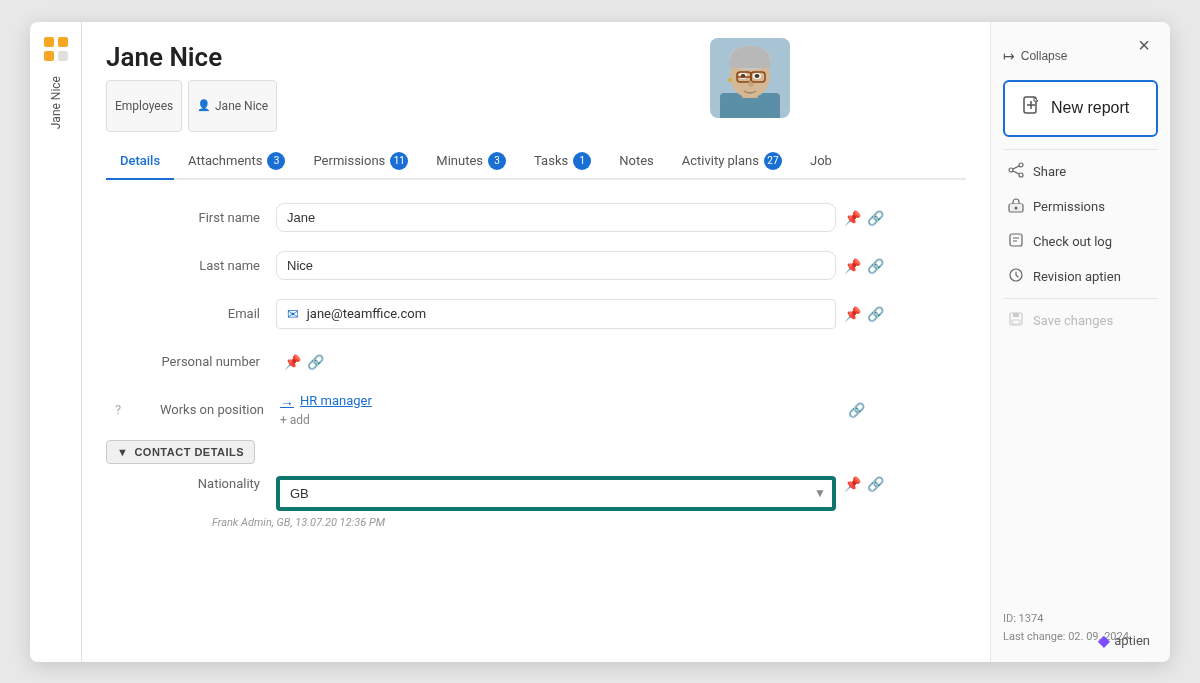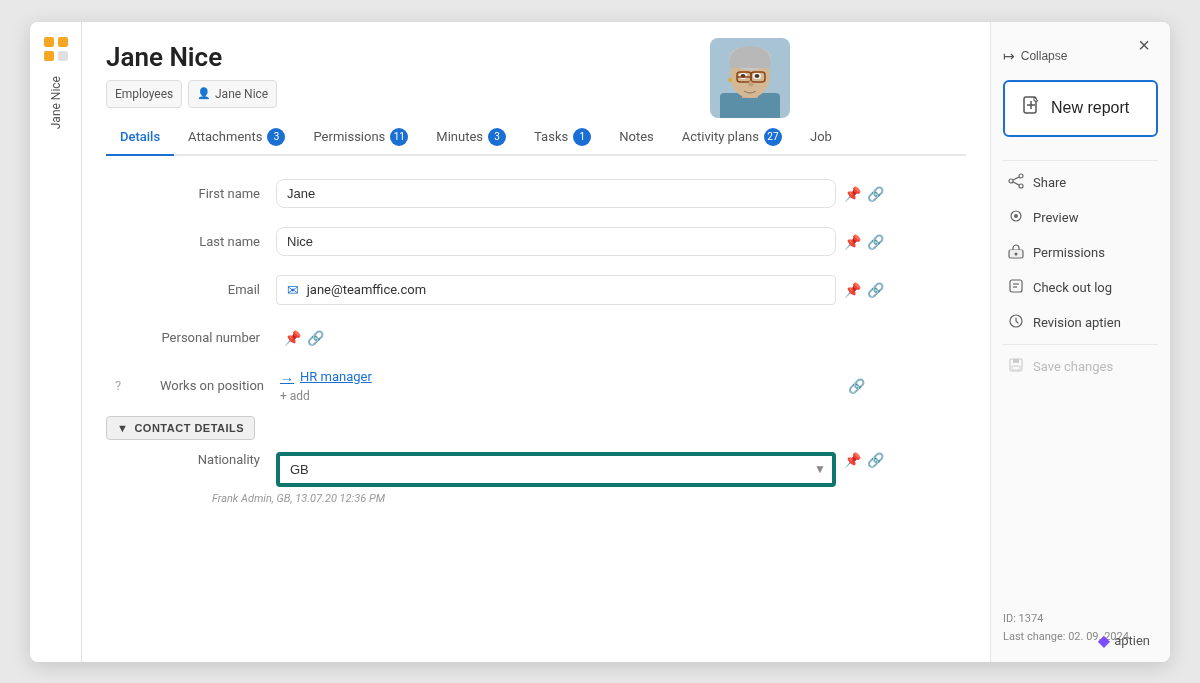--- a/index.html
+++ b/index.html
@@ -65,21 +65,21 @@
     .breadcrumbs {
       display: flex;
       gap: 6px;
       align-items: center;
     }
     .breadcrumb-item {
       font-size: 12px;
       color: #555;
       border: 1px solid #ddd;
       border-radius: 4px;
-      padding: 6px 8px;
+      padding: 18px 8px;
       background: #f7f7f7;
       display: flex;
       align-items: center;
       gap: 4px;
     }
     .breadcrumb-item .person-icon {
       font-size: 11px;
       color: #777;
     }
     .close-btn {
@@ -279,21 +279,21 @@
       align-items: center;
       gap: 10px;
       padding: 14px 16px;
       border: 2px solid #1a6fd4;
       border-radius: 6px;
       background: #fff;
       cursor: pointer;
       font-size: 16px;
       font-weight: 500;
       color: #222;
-      margin-bottom: 19px;
+      margin-bottom: 8px;
     }
     .new-report-btn .report-icon {
       font-size: 18px;
       color: #555;
     }
     .panel-action {
       display: flex;
       align-items: center;
       gap: 8px;
       padding: 8px 4px;
@@ -588,29 +588,20 @@
           <circle cx="13" cy="3" r="2" stroke="#666" stroke-width="1.2"></circle>
           <circle cx="3" cy="8" r="2" stroke="#666" stroke-width="1.2"></circle>
           <circle cx="13" cy="13" r="2" stroke="#666" stroke-width="1.2"></circle>
           <line x1="5" y1="7" x2="11" y2="4" stroke="#666" stroke-width="1.2"></line>
           <line x1="5" y1="9" x2="11" y2="12" stroke="#666" stroke-width="1.2"></line>
         </svg>
       </span>
       <span>Share</span>
     </div>
 
-    <div class="panel-action">
-      <span class="panel-action-icon">
-        <svg width="16" height="16" viewBox="0 0 16 16" fill="none">
-          <circle cx="8" cy="8" r="5" stroke="#666" stroke-width="1.2"></circle>
-          <circle cx="8" cy="8" r="2" fill="#666"></circle>
-        </svg>
-      </span>
-      <span>Preview</span>
-    </div>
 
     <div class="panel-action">
       <span class="panel-action-icon">
         <svg width="16" height="16" viewBox="0 0 16 16" fill="none">
           <rect x="1" y="7" width="14" height="8" rx="1.5" stroke="#666" stroke-width="1.2"></rect>
           <rect x="2" y="7" width="12" height="7" rx="1" fill="#eee"></rect>
           <path d="M5 7 V5 A3 3 0 0 1 11 5 V7" stroke="#666" stroke-width="1.2" fill="none"></path>
           <circle cx="8" cy="11" r="1.5" fill="#666"></circle>
         </svg>
       </span>

